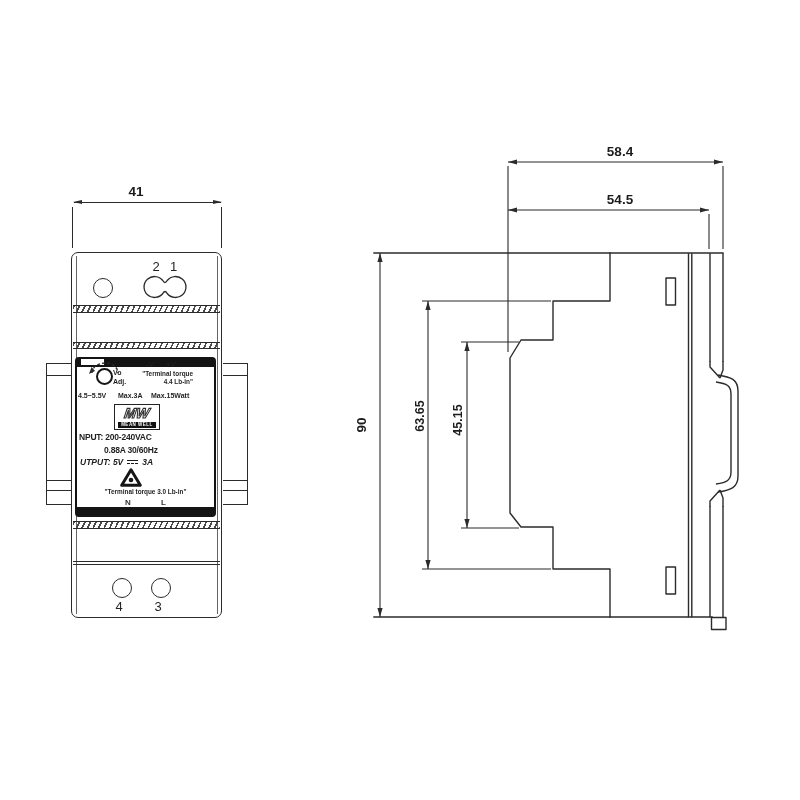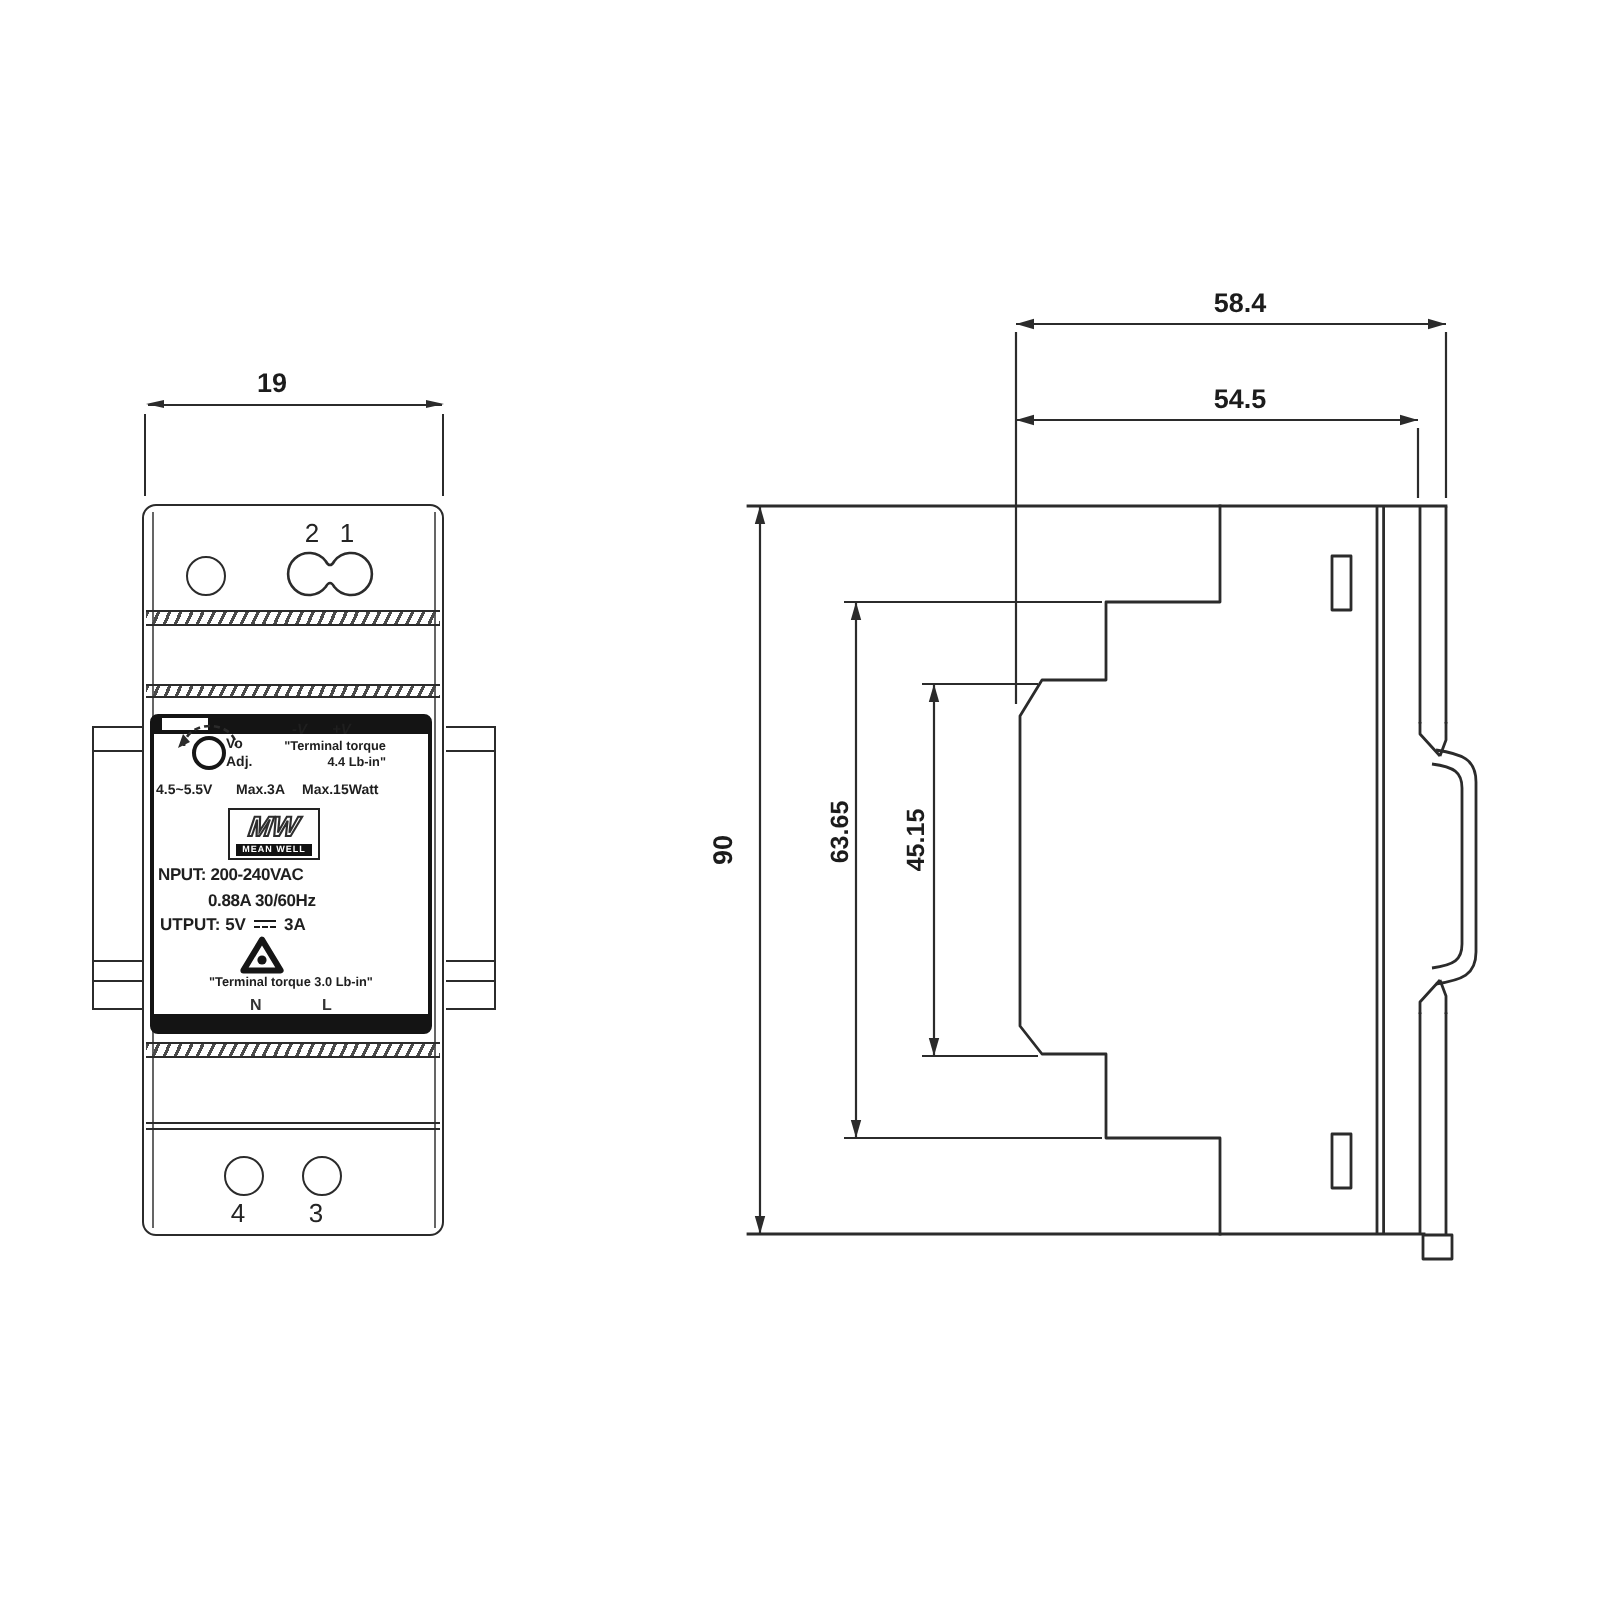--- a/index.html
+++ b/index.html
@@ -36,32 +36,32 @@
   .plate .lt{position:absolute;font-weight:bold;color:#1f1f1f;white-space:nowrap;}
   .bar-top{position:absolute;left:0;top:0;width:137px;height:8px;background:#141414;}
   .bar-tab{position:absolute;left:3px;top:0;width:23px;height:6px;background:#fff;border:1px solid #141414;border-top:none;}
   .bar-bot{position:absolute;left:0;top:148px;width:137px;height:8px;background:#141414;}
   .pot{position:absolute;left:19px;top:9px;width:13px;height:13px;border:2.6px solid #161616;border-radius:50%;box-sizing:content-box;background:#fff;}
   .logo{position:absolute;left:37px;top:45px;width:46px;height:26px;border:1.5px solid #222;box-sizing:border-box;background:#fff;text-align:center;}
   .mw{display:block;margin-top:0px;font-size:14px;line-height:16px;font-style:italic;font-weight:bold;
       color:#fff;-webkit-text-stroke:1.1px #2e2e2e;transform:skewX(-8deg);}
   .brand{position:absolute;left:50%;bottom:1px;transform:translateX(-50%);width:38px;height:6.5px;background:#111;
          color:#fff;font-size:4.5px;line-height:6.5px;font-weight:bold;letter-spacing:.5px;text-align:center;}
-  .outrow{display:flex;align-items:center;gap:4px;}
+  .outrow{display:flex;align-items:center;gap:4px;font-style:italic;}
   .dc{display:inline-block;width:11px;}
   .dc b{display:block;height:0;border-top:1.6px solid #1a1a1a;}
   .dc b.d{border-top-style:dashed;margin-top:2.5px;}
   svg text{font-family:"Liberation Sans",sans-serif;font-weight:bold;fill:#1c1c1c;}
 </style>
 </head>
 <body>
 
 <div class="stage">
 
-  <div class="t dim" style="left:106px;top:184px;width:60px;text-align:center;">19</div>
+  <div class="t dim" style="left:106px;top:184px;width:60px;text-align:center;">41</div>
   <div class="line-h" style="left:73.5px;top:202px;width:147px;"></div>
   <span class="arr arr-l" style="left:72.6px;top:200.1px;"></span>
   <span class="arr arr-r" style="left:212.6px;top:200.1px;"></span>
   <div class="line-v" style="left:72px;top:207px;height:41px;"></div>
   <div class="line-v" style="left:221.4px;top:207px;height:41px;"></div>
 
   <div class="rail rail-l">
     <i style="top:11px;"></i>
       <i style="top:116px;"></i>
       <i style="top:126px;"></i>

